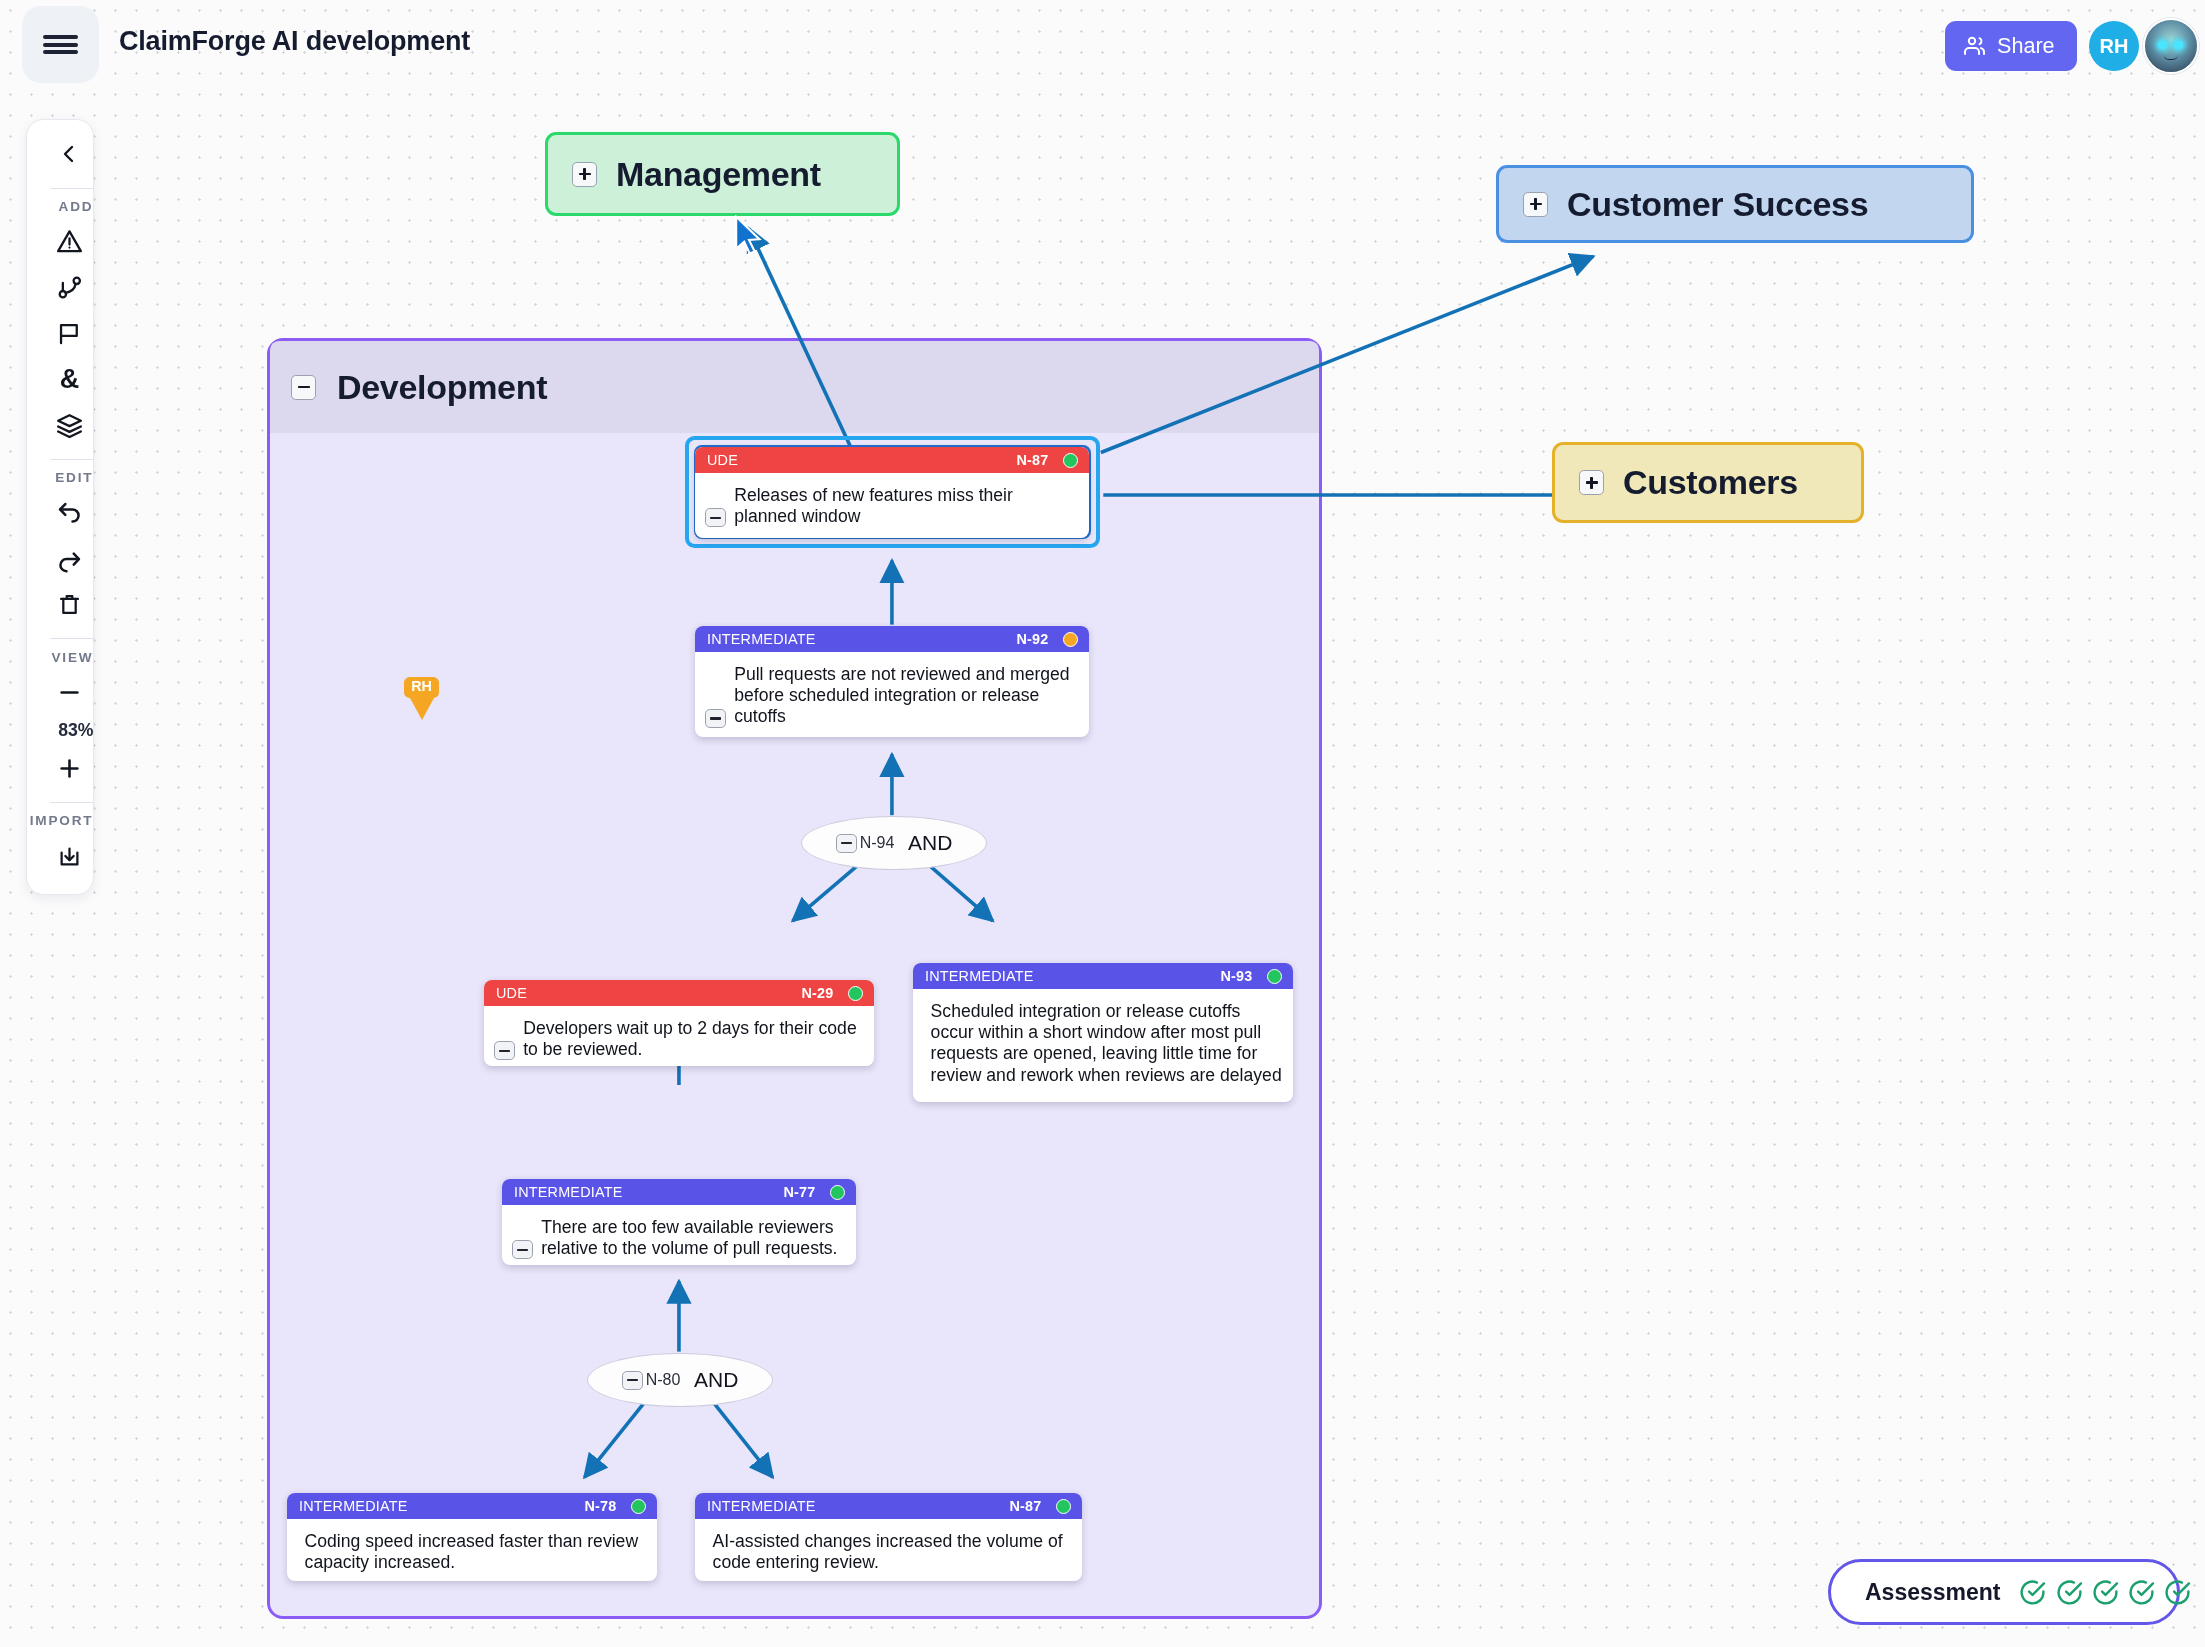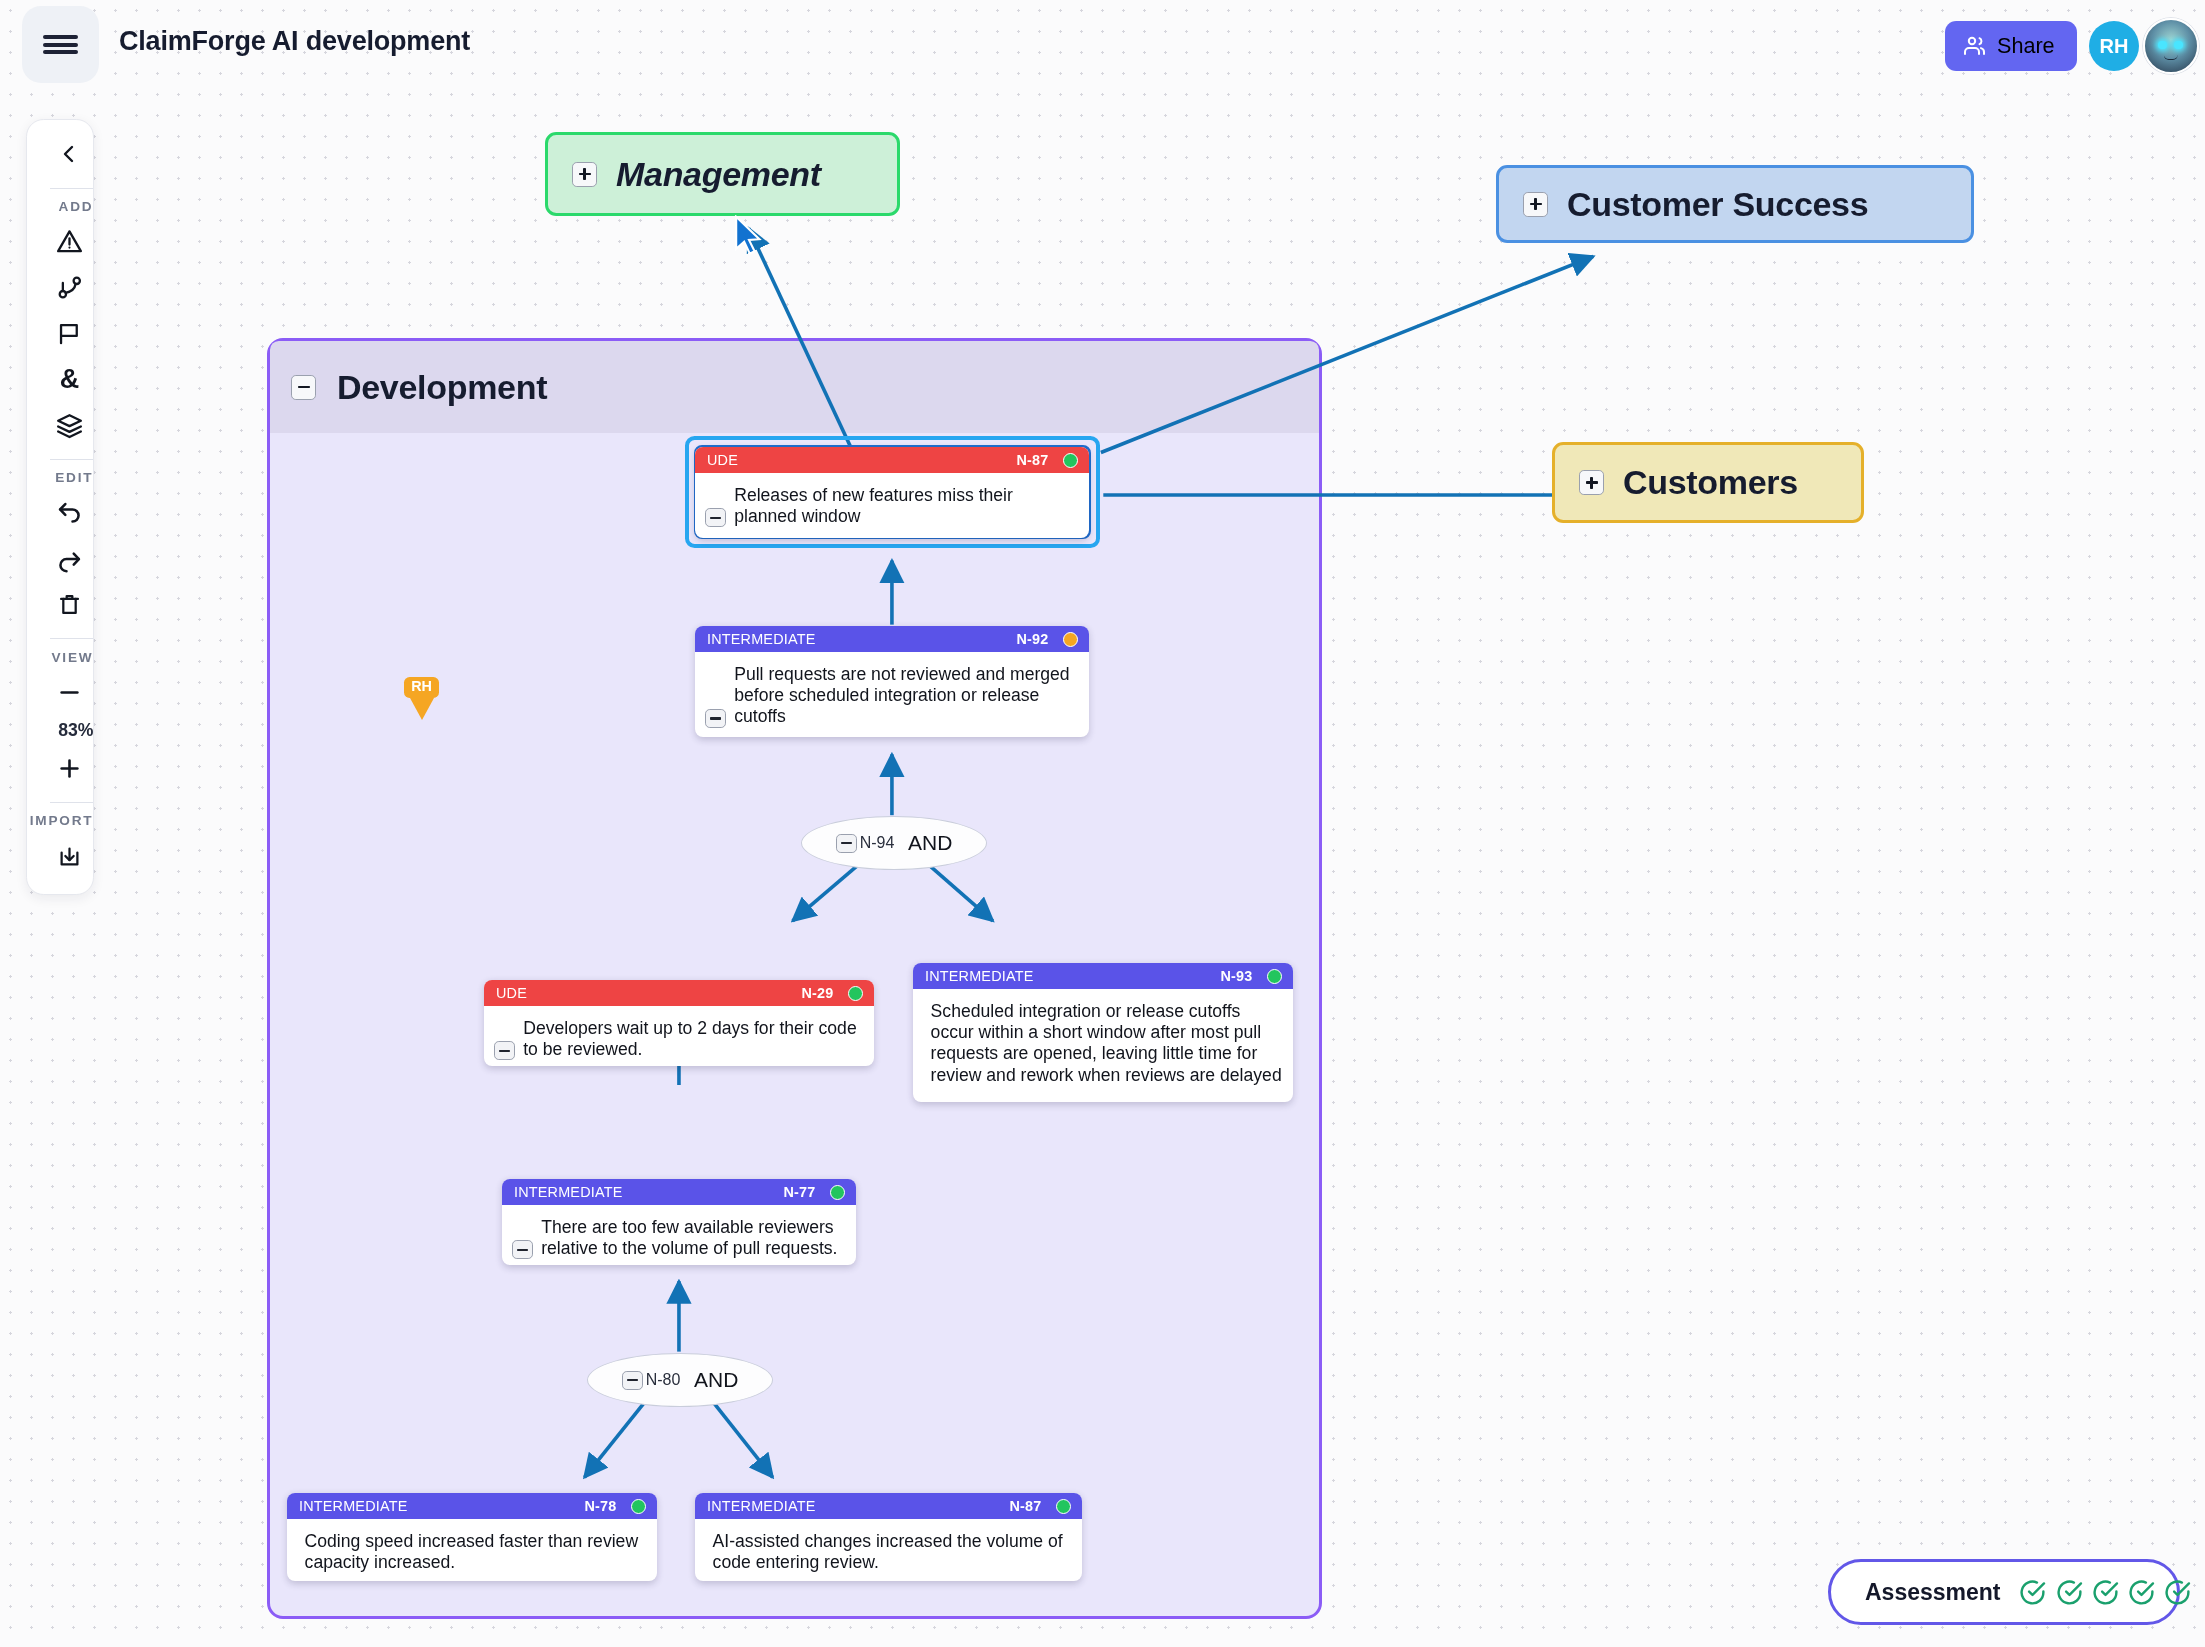--- a/index.html
+++ b/index.html
@@ -19,21 +19,21 @@
     border-radius:19px; background:#eef1f6;
     display:flex; align-items:center; justify-content:center; cursor:pointer;
   }
   #hamburger .bar { width:35px; height:4px; background:#1d2235; border-radius:2.4px; margin:3.6px 0; }
   #doc-title {
     position:absolute; left:119px; top:26px;
     font-size:27px; font-weight:bold; color:#161c2f; letter-spacing:-0.2px;
   }
   #share-btn {
     position:absolute; right:128px; top:21px; height:50px; padding:0 22.4px 0 17.6px;
-    background:#6366f1; border-radius:11.2px; color:#000000;
+    background:#6366f1; border-radius:11.2px; color:#ffffff;
     display:flex; align-items:center; gap:10.4px; cursor:pointer;
     font-size:21.6px; font-weight:500;
   }
   #avatar-rh {
     position:absolute; right:66px; top:21px; width:50px; height:50px; border-radius:50%;
     background:#1faee5; color:#fff; font-size:20px; font-weight:bold;
     display:flex; align-items:center; justify-content:center; cursor:pointer;
   }
   #avatar-user {
     position:absolute; right:6.4px; top:17.6px; width:56px; height:56px; border-radius:50%;
@@ -73,21 +73,21 @@
   .group-box .gtitle { font-size:34px; font-weight:bold; color:#161c2f; letter-spacing:-0.3px; }
   .tog {
     width:25px; height:25px; border:1.2px solid #9aa0ae; border-radius:4.8px; background:#f7f8fa;
     display:flex; align-items:center; justify-content:center; flex:none; cursor:pointer;
     position:relative;
   }
   .tog::before { content:""; position:absolute; width:12px; height:2.9px; background:#121722; border-radius:0.8px; }
   .tog.plus::after { content:""; position:absolute; width:2.9px; height:12px; background:#121722; border-radius:0.8px; }
 
   #grp-management { left:545px; top:132px; width:355px; height:84px;
-    background:#cdf0d8; border:3.2px solid #2bd96b;font-style:italic; }
+    background:#cdf0d8; border:3.2px solid #2bd96b; }
   #grp-customer-success { left:1496px; top:165px; width:478px; height:78px;
     background:#c2d6f0; border:3.2px solid #4a90e2; }
   #grp-customers { left:1552px; top:442px; width:312px; height:81px;
     background:#f0e8b8; border:3.2px solid #e5b02a; }
 
   
   #grp-development {
     position:absolute; left:267px; top:338px; width:1055px; height:1281px;
     background:#e9e6fb; border:3.2px solid #8b5cf6; border-radius:16px; z-index:11;
   }

